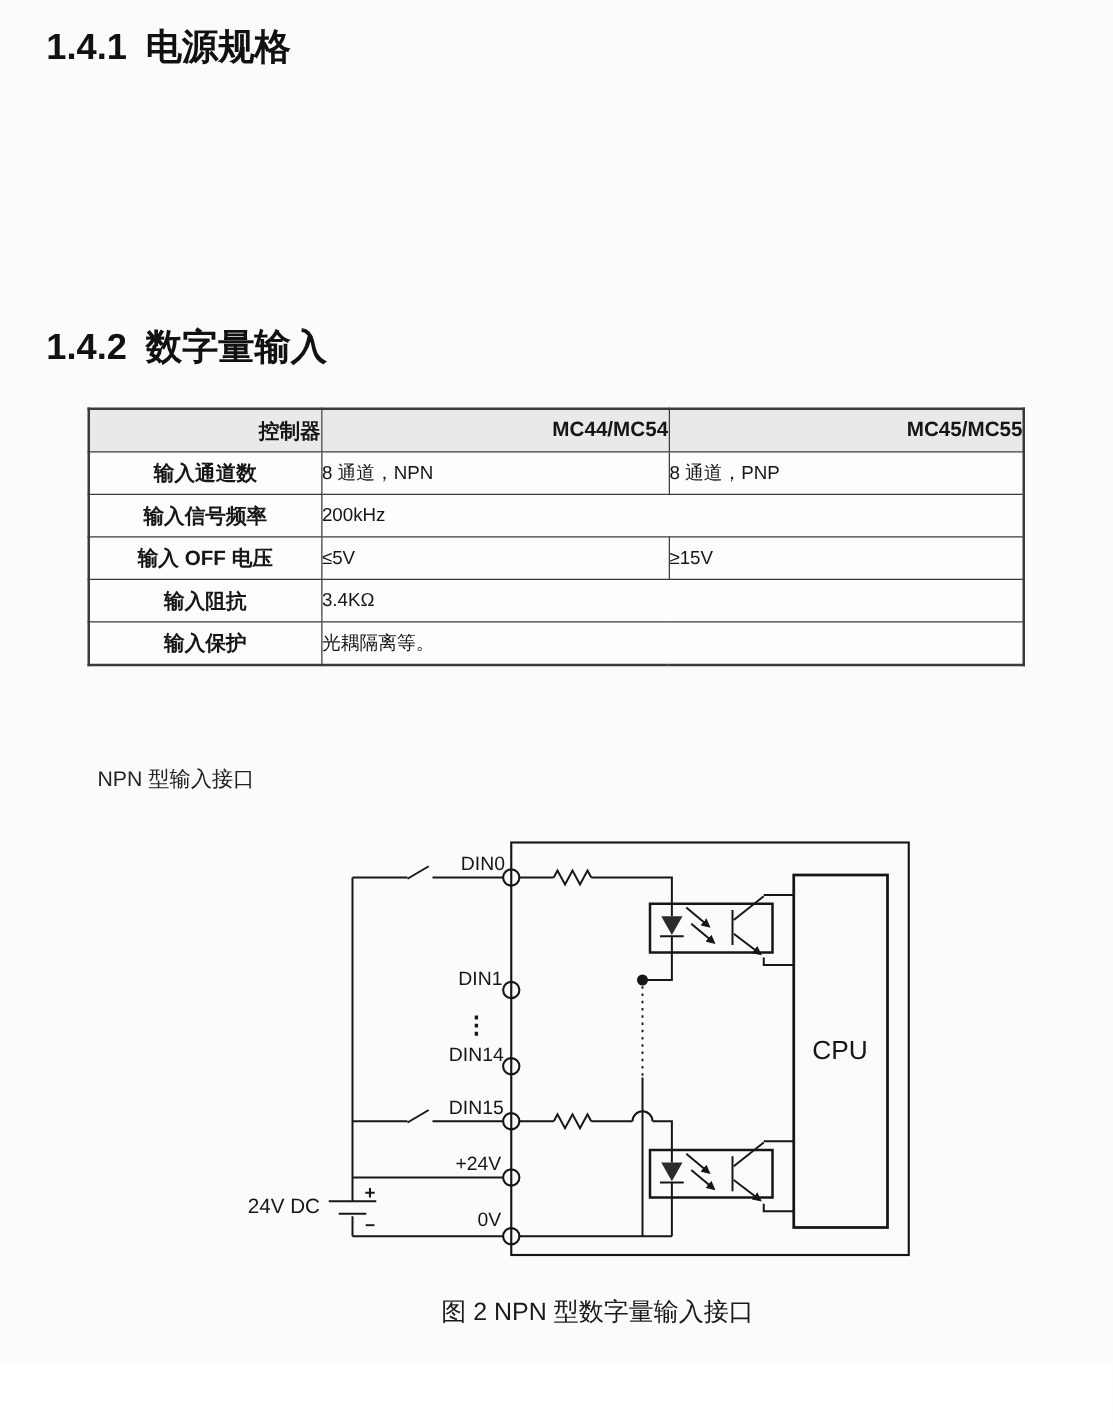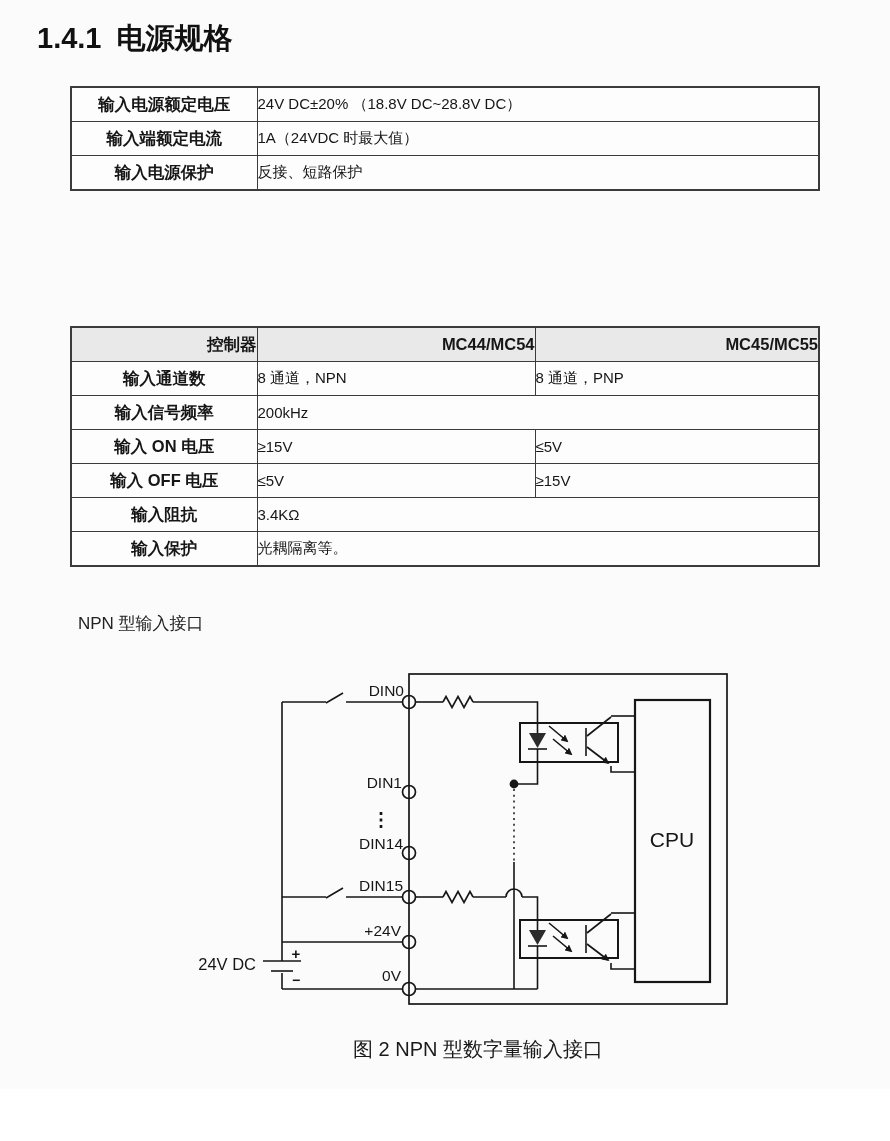--- a/index.html
+++ b/index.html
@@ -75,41 +75,24 @@
 </style>
 </head>
 <body>
 
 <div id="page">
 
   <div class="heading" style="left:37px;top:21px;">
     <span>1.4.1</span><span class="sec-title">电源规格</span>
   </div>
 
-  <table class="spec" style="left:70px;top:86px;width:748px;">
-    <colgroup>
-        <col style="width:186px">
-        <col style="width:562px">
-      </colgroup>
-    <tbody>
-      <tr>
-        <td class="lbl">输入电源额定电压</td>
-        <td class="val">24V DC±20% （18.8V DC~28.8V DC）</td>
-      </tr>
-      <tr>
-        <td class="lbl">输入端额定电流</td>
-        <td class="val">1A（24VDC 时最大值）</td>
-      </tr>
-      <tr>
-        <td class="lbl">输入电源保护</td>
-        <td class="val">反接、短路保护</td>
-      </tr>
-    </tbody>
-  </table>
-
+
+  <div class="heading" style="left:37px;top:261px;">
+    <span>1.4.2</span><span class="sec-title">数字量输入</span>
+  </div>
 
   <table class="spec" style="left:70px;top:326px;width:748px;">
     <colgroup>
         <col style="width:186px">
         <col style="width:278px">
         <col style="width:284px">
       </colgroup>
     <tbody>
       <tr class="hdr">
         <td>控制器</td>
@@ -117,25 +100,20 @@
         <td>MC45/MC55</td>
       </tr>
       <tr>
         <td class="lbl">输入通道数</td>
         <td class="val">8 通道，NPN</td>
         <td class="val">8 通道，PNP</td>
       </tr>
       <tr>
         <td class="lbl">输入信号频率</td>
         <td class="val" colspan="2">200kHz</td>
-      </tr>
-      <tr>
-        <td class="lbl">输入 ON 电压</td>
-        <td class="val">≥15V</td>
-        <td class="val">≤5V</td>
       </tr>
       <tr>
         <td class="lbl">输入 OFF 电压</td>
         <td class="val">≤5V</td>
         <td class="val">≥15V</td>
       </tr>
       <tr>
         <td class="lbl">输入阻抗</td>
         <td class="val" colspan="2">3.4KΩ</td>
       </tr>

